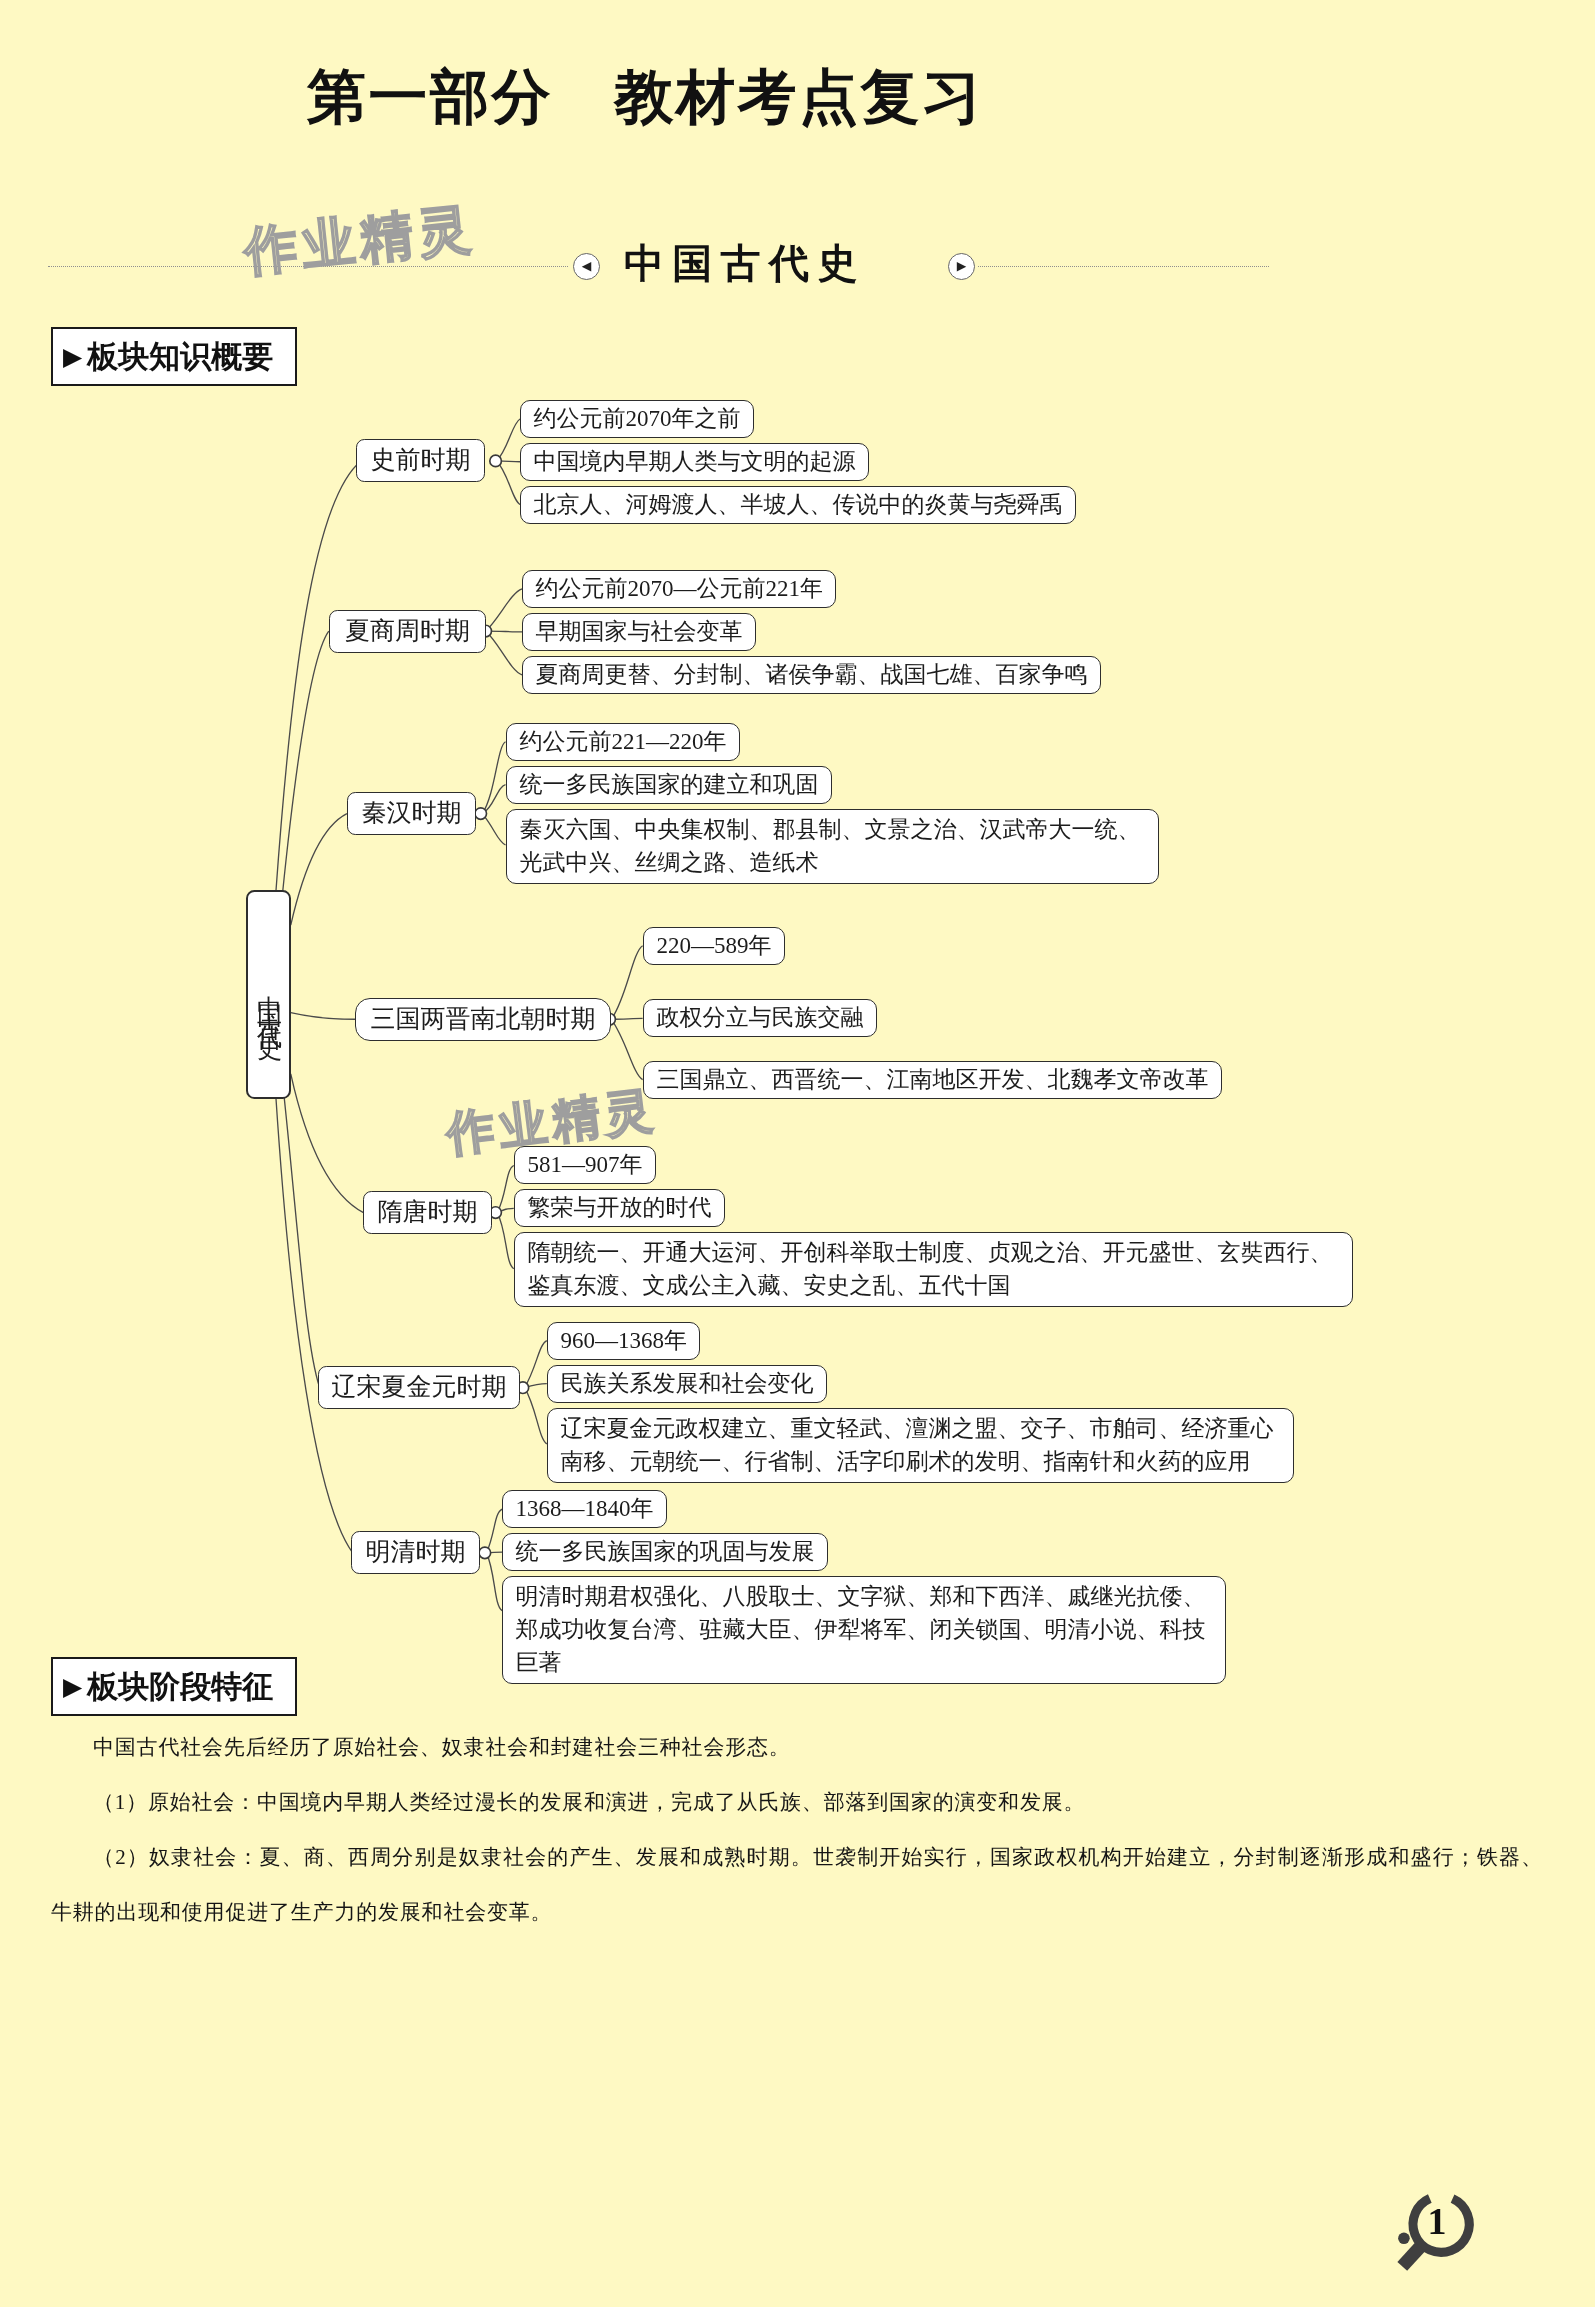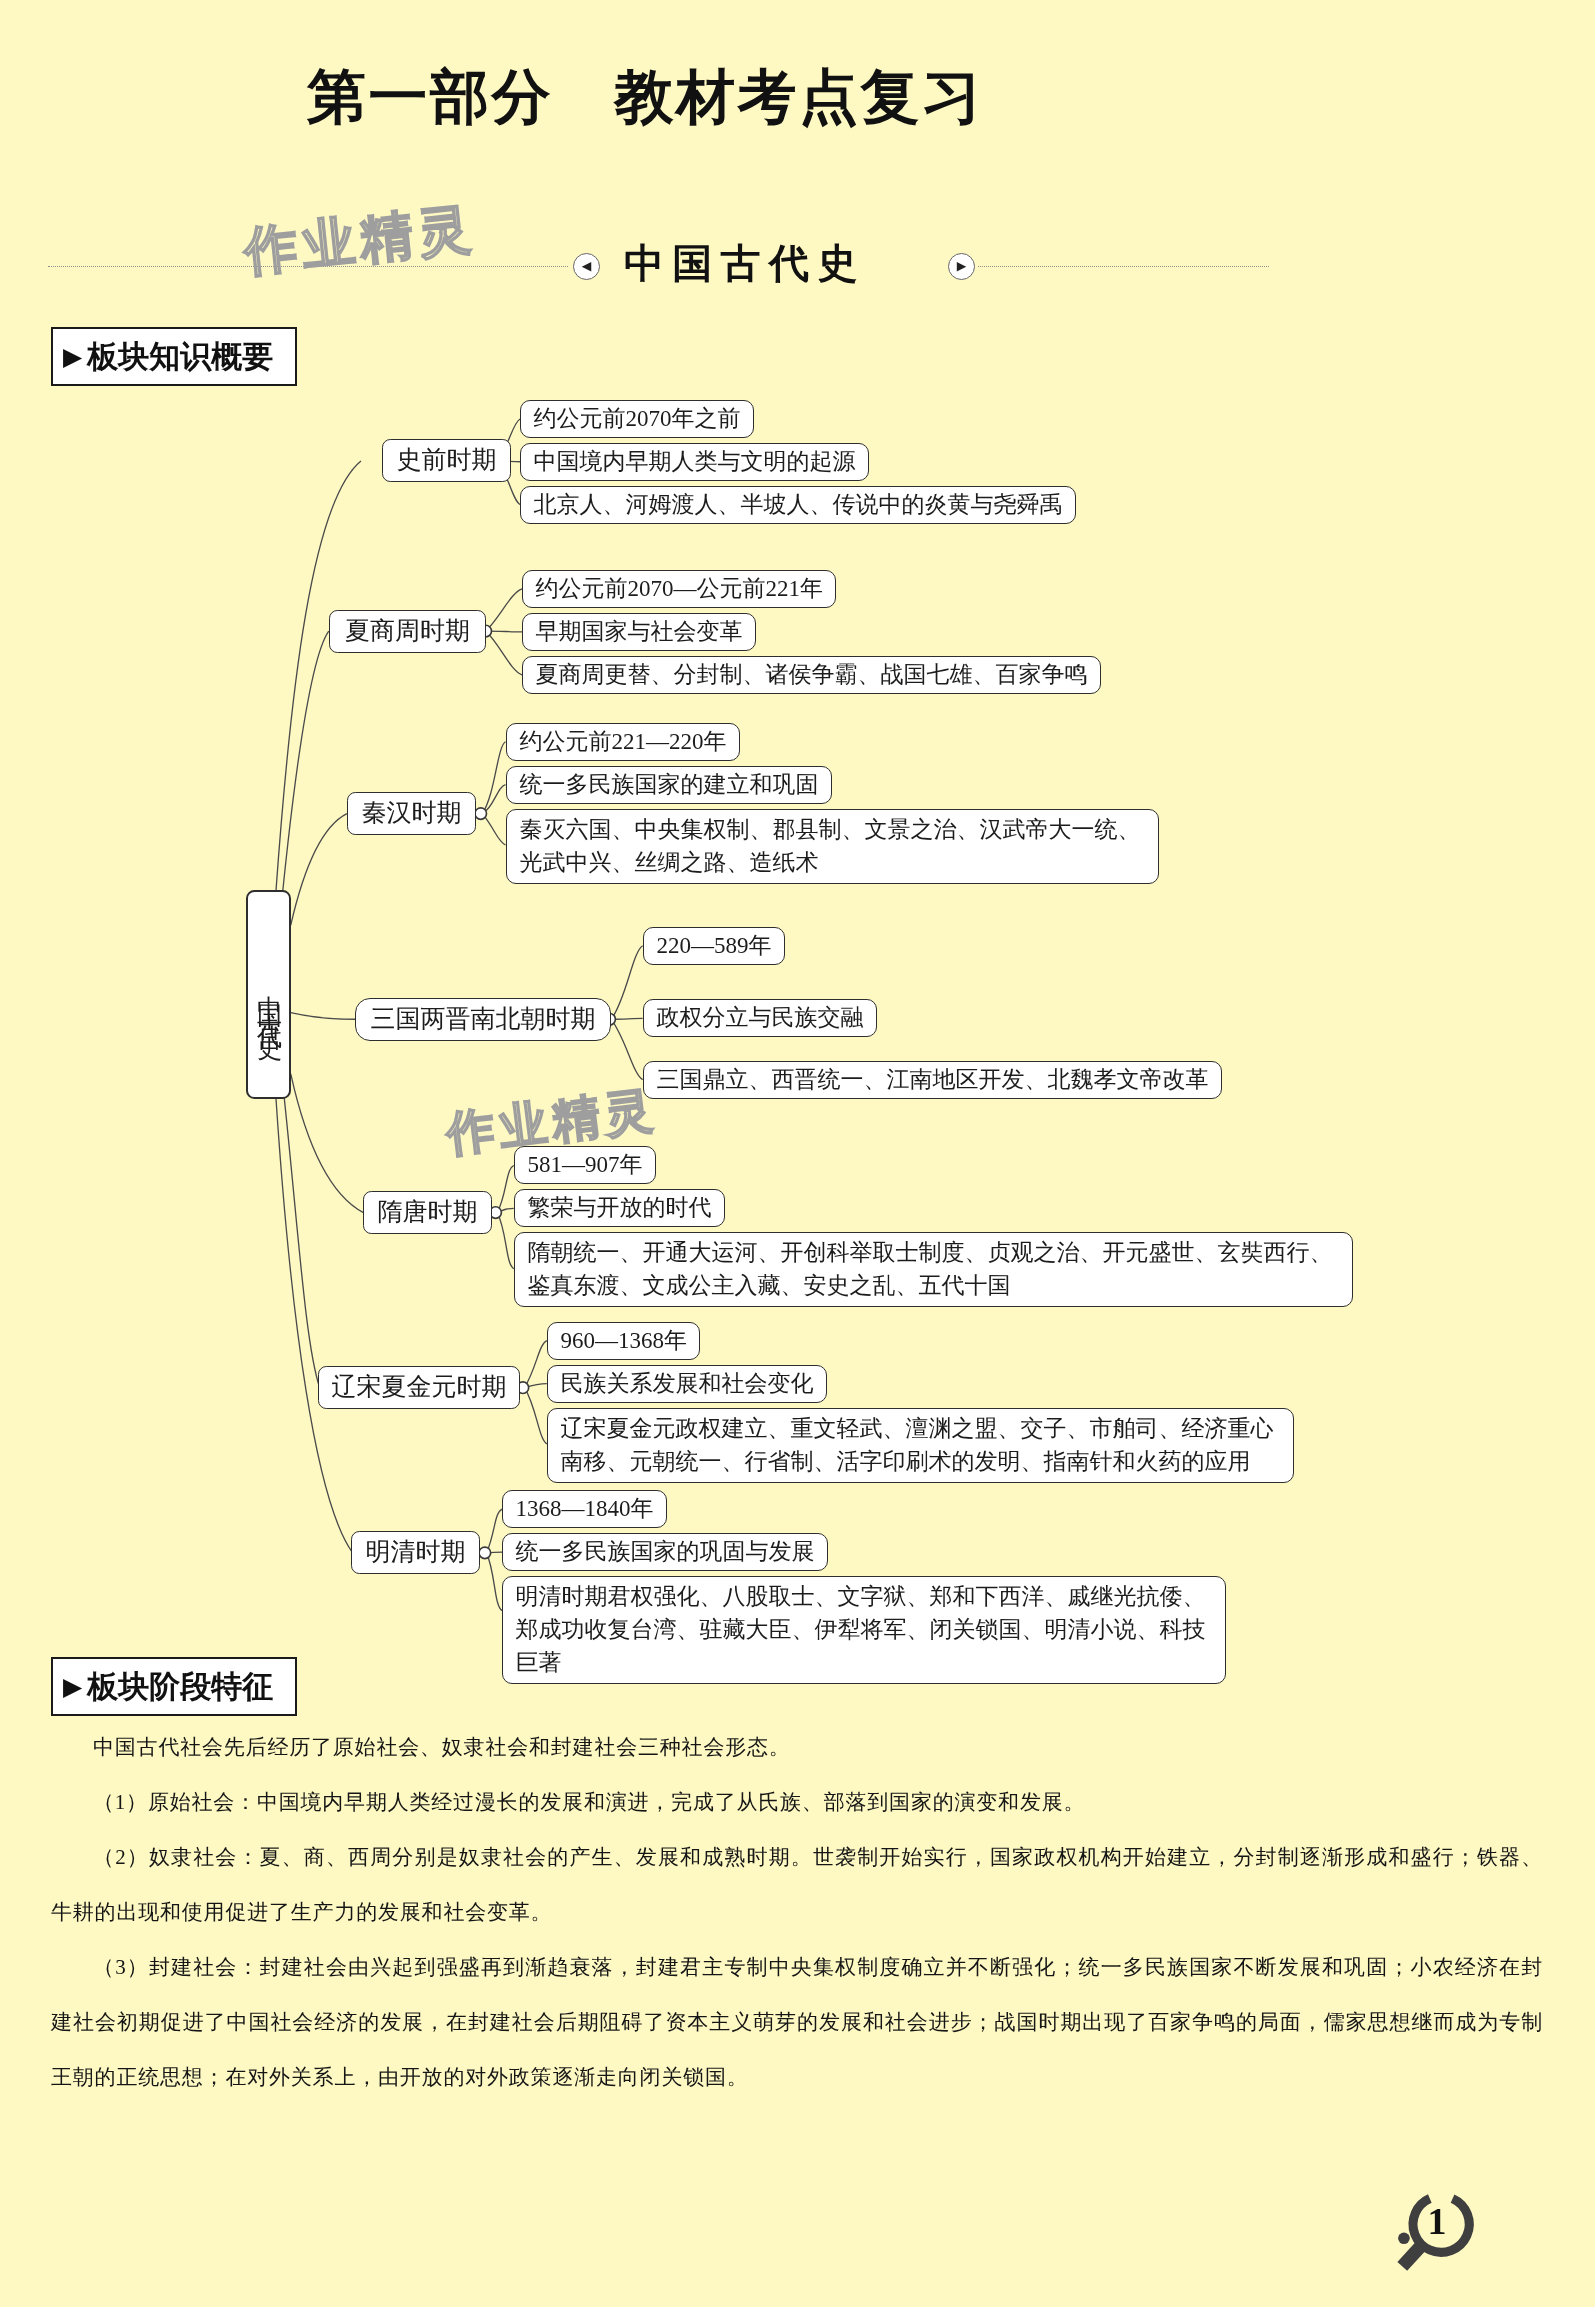--- a/index.html
+++ b/index.html
@@ -114,21 +114,21 @@
       <circle cx="582" cy="985" r="7"></circle>
       <circle cx="738" cy="1234" r="7"></circle>
       <circle cx="600" cy="1468" r="7"></circle>
       <circle cx="633" cy="1680" r="7"></circle>
       <circle cx="587" cy="1880" r="7"></circle>
     </g>
   </svg>
 
   <div class="abs root" style="left:246px;top:890px;">中国古代史</div>
 
-  <div class="abs pbox" style="left:382px;top:439px;width:129px;">史前时期</div>
+  <div class="abs pbox" style="left:356px;top:439px;width:129px;">史前时期</div>
   <div class="abs cbox" style="left:520px;top:400px;">约公元前2070年之前</div>
   <div class="abs cbox" style="left:520px;top:443px;">中国境内早期人类与文明的起源</div>
   <div class="abs cbox" style="left:520px;top:486px;">北京人、河姆渡人、半坡人、传说中的炎黄与尧舜禹</div>
 
   <div class="abs pbox" style="left:329px;top:610px;width:157px;">夏商周时期</div>
   <div class="abs cbox" style="left:522px;top:570px;">约公元前2070—公元前221年</div>
   <div class="abs cbox" style="left:522px;top:613px;">早期国家与社会变革</div>
   <div class="abs cbox" style="left:522px;top:656px;">夏商周更替、分封制、诸侯争霸、战国七雄、百家争鸣</div>
 
   <div class="abs pbox" style="left:347px;top:792px;width:129px;">秦汉时期</div>
@@ -160,21 +160,20 @@
 
   <div class="abs hdr" style="left:51px;top:1657px;">
     <span class="tri">▶</span>
     <span>板块阶段特征</span>
   </div>
 
   <div class="abs bodytext" style="left:51px;top:1720px;">
     <p>中国古代社会先后经历了原始社会、奴隶社会和封建社会三种社会形态。</p>
     <p>（1）原始社会：中国境内早期人类经过漫长的发展和演进，完成了从氏族、部落到国家的演变和发展。</p>
     <p>（2）奴隶社会：夏、商、西周分别是奴隶社会的产生、发展和成熟时期。世袭制开始实行，国家政权机构开始建立，分封制逐渐形成和盛行；铁器、牛耕的出现和使用促进了生产力的发展和社会变革。</p>
-    <p>（3）封建社会：封建社会由兴起到强盛再到渐趋衰落，封建君主专制中央集权制度确立并不断强化；统一多民族国家不断发展和巩固；小农经济在封建社会初期促进了中国社会经济的发展，在封建社会后期阻碍了资本主义萌芽的发展和社会进步；战国时期出现了百家争鸣的局面，儒家思想继而成为专制王朝的正统思想；在对外关系上，由开放的对外政策逐渐走向闭关锁国。</p>
   </div>
 
   <div class="abs" style="left:1394px;top:2187px;width:86px;height:91px;">
     <svg width="86" height="91" viewBox="0 0 104 110">
       <g fill="none" stroke="#3f3f3f">
         <circle cx="57" cy="45" r="34" stroke-width="11" stroke-dasharray="185 29" transform="rotate(-66 57 45)"></circle>
         <line x1="10" y1="96" x2="32" y2="72" stroke-width="16"></line>
       </g>
       <circle cx="12" cy="62" r="7" fill="#3f3f3f"></circle>
     </svg>

